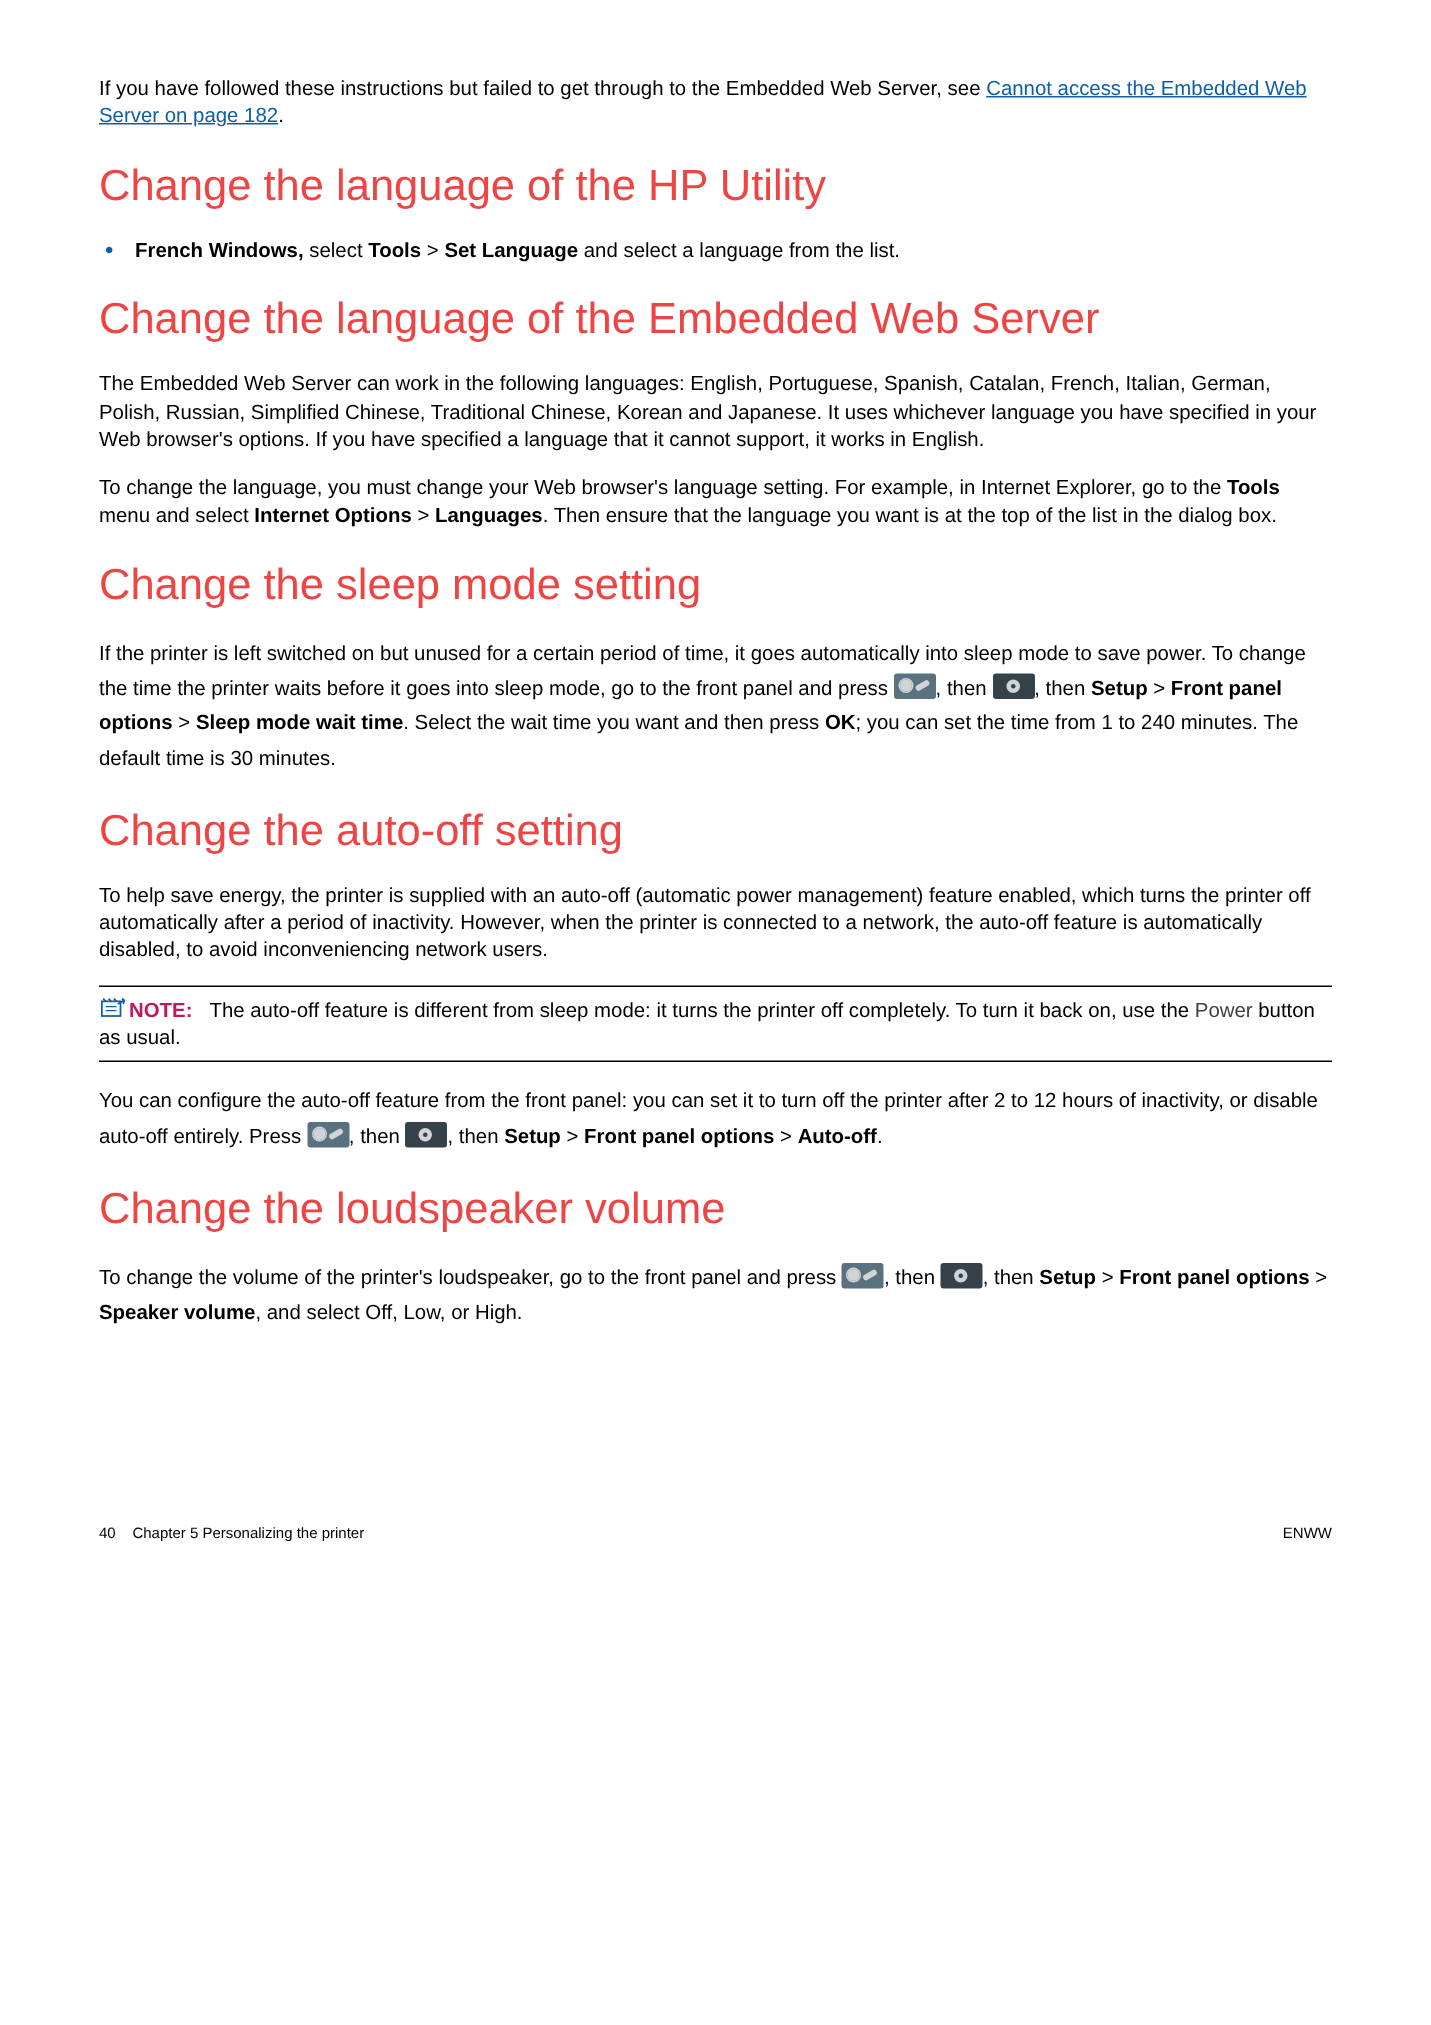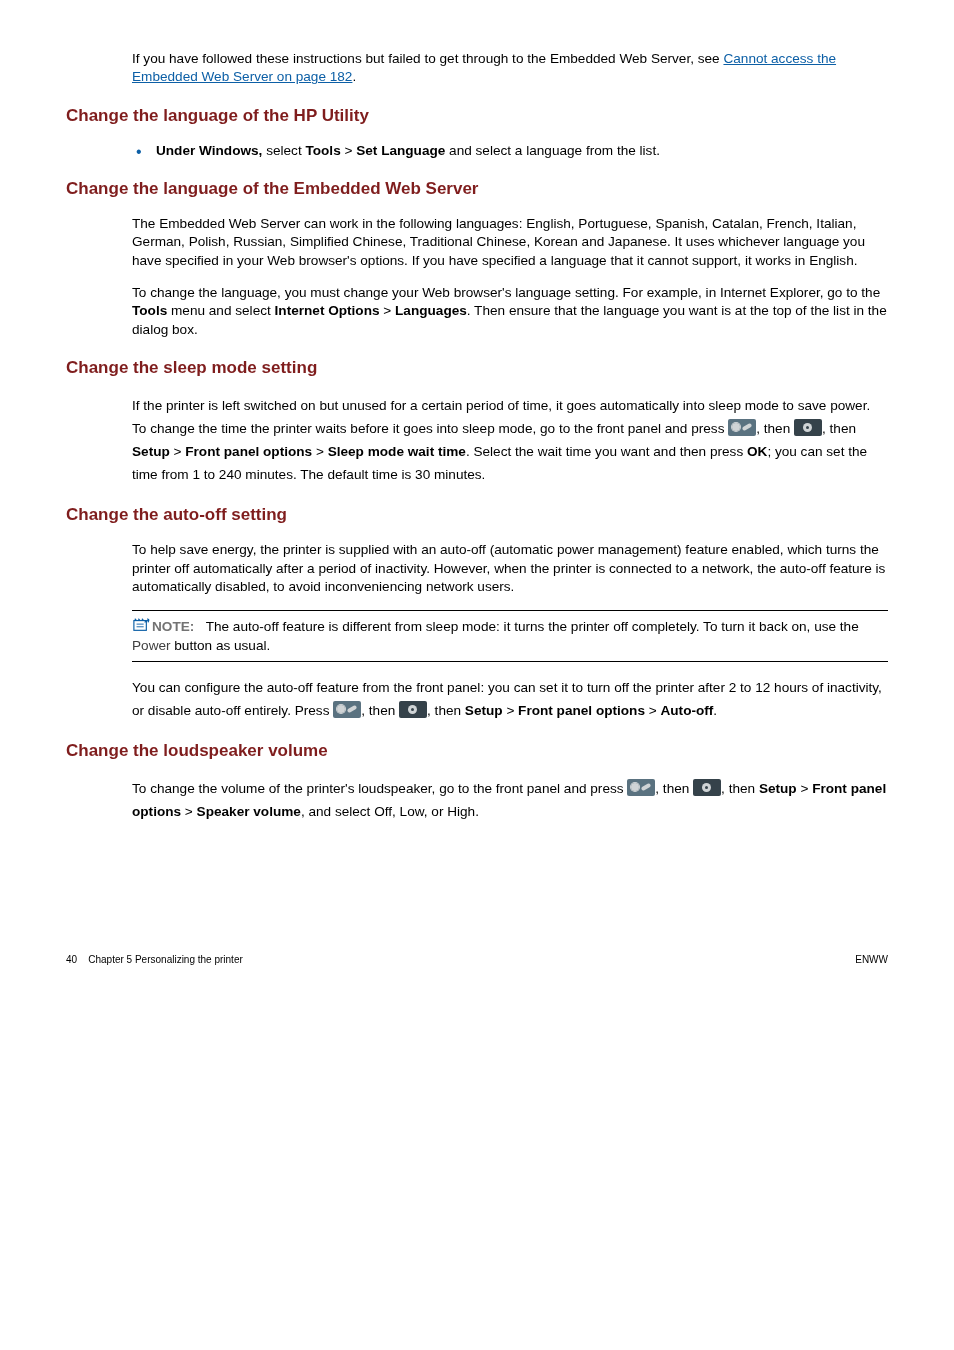--- a/index.html
+++ b/index.html
@@ -6,26 +6,26 @@
     margin: 0;
     font-family: Arial, Helvetica, sans-serif;
     background: #fff;
     color: #000;
     width: 954px;
     padding: 50px 66px 30px 66px;
     box-sizing: border-box;
     font-size: 13.6px;
     line-height: 1.35;
   }
-  .indent { margin-left: 66px; }
+  .indent { }
   p { margin: 0 0 14px 0; }
   h2 {
-    color: #7f1d1d;
-    font-weight: bold;
-    font-size: 17px;
+    color: #ef4444;
+    font-weight: normal;
+    font-size: 29px;
     margin: 18px 0 14px 0;
   }
   a.link { color: #0c5fa6; text-decoration: underline; }
   ul.bullets { list-style: none; padding: 0; margin: 0 0 14px 0; }
   ul.bullets li { position: relative; padding-left: 24px; margin-bottom: 12px; }
   ul.bullets li::before {
     content: "•";
     color: #0c5fa6;
     font-size: 16px;
     position: absolute;
@@ -72,21 +72,21 @@
     width:3px;height:3px;
     background:#35424a;
     border-radius:50%;
   }
   .note-block {
     border-top: 1px solid #000;
     border-bottom: 1px solid #000;
     padding: 6px 0 6px 0;
     margin: 10px 0 14px 0;
   }
-  .note-label { color: #737373; font-weight: bold; }
+  .note-label { color: #be185d; font-weight: bold; }
   .note-icon {
     display: inline-block;
     width: 18px;
     vertical-align: -2px;
     margin-right: 2px;
   }
   .note-icon svg { display: block; }
   .power { color: #404040; }
   .footer {
     display: flex;
@@ -101,21 +101,21 @@
 <div class="indent">
   <p>
     <span>If you have followed these instructions but failed to get through to the Embedded Web Server, see </span><a class="link">Cannot access the Embedded Web Server on page 182</a><span>.</span>
   </p>
 </div>
 
 <h2>Change the language of the HP Utility</h2>
 <div class="indent">
   <ul class="bullets">
     <li>
-      <b>Under Windows,</b><span> select </span><b>Tools</b><span> &gt; </span><b>Set Language</b><span> and select a language from the list.</span>
+      <b>French Windows,</b><span> select </span><b>Tools</b><span> &gt; </span><b>Set Language</b><span> and select a language from the list.</span>
     </li>
   </ul>
 </div>
 
 <h2>Change the language of the Embedded Web Server</h2>
 <div class="indent">
   <p>The Embedded Web Server can work in the following languages: English, Portuguese, Spanish, Catalan, French, Italian, German, Polish, Russian, Simplified Chinese, Traditional Chinese, Korean and Japanese. It uses whichever language you have specified in your Web browser's options. If you have specified a language that it cannot support, it works in English.</p>
   <p>
     <span>To change the language, you must change your Web browser's language setting. For example, in Internet Explorer, go to the </span><b>Tools</b><span> menu and select </span><b>Internet Options</b><span> &gt; </span><b>Languages</b><span>. Then ensure that the language you want is at the top of the list in the dialog box.</span>
   </p>

